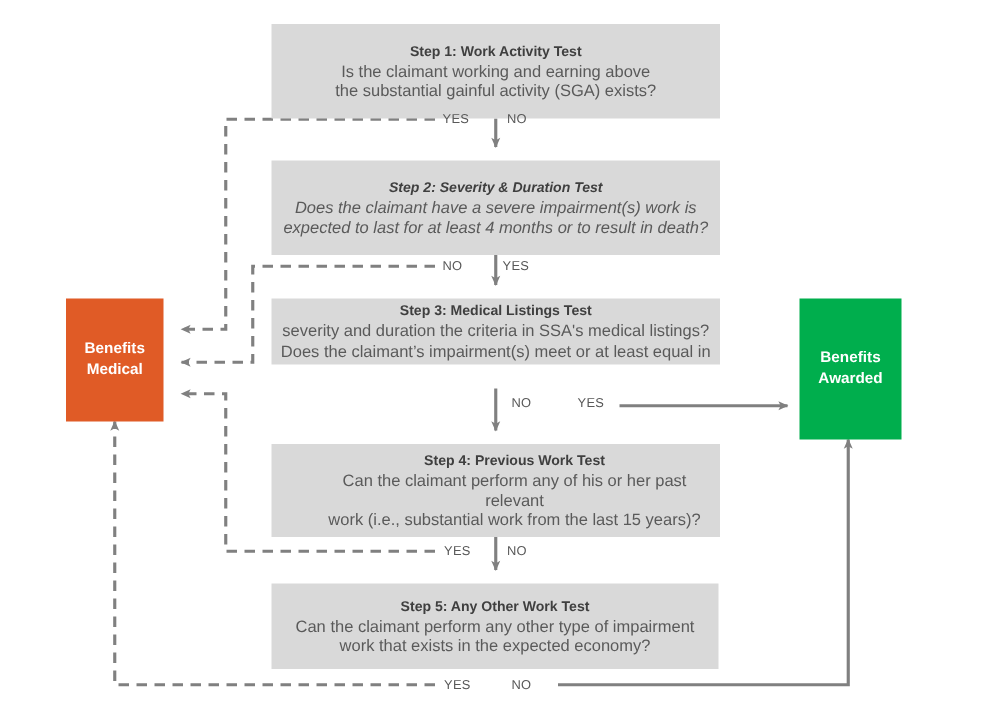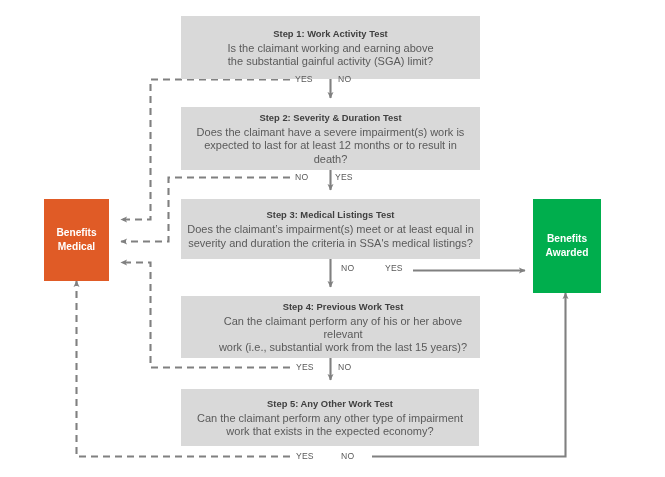--- a/index.html
+++ b/index.html
@@ -94,44 +94,44 @@
       <path d="M290,367.5 L150.5,367.5 L150.5,262.5 L121,262.5" stroke-dasharray="7,5" marker-end="url(#arrowDash)"></path>
 
       <path d="M290,456.5 L76.5,456.5 L76.5,281" stroke-dasharray="7,5" marker-end="url(#arrowDash)"></path>
     </g>
   </svg>
 
   <div class="step-box" style="left:181px;top:16px;width:299px;height:63px;">
     <div class="step-title">Step 1: Work Activity Test</div>
     <div class="step-body">
       <span>Is the claimant working and earning above</span>
-      <span>the substantial gainful activity (SGA) limit?</span>
+      <span>the substantial gainful activity (SGA) exists?</span>
     </div>
   </div>
 
-  <div class="step-box" style="left:181px;top:107px;width:299px;height:63px;">
+  <div class="step-box" style="left:181px;top:107px;width:299px;height:63px;font-style:italic;">
     <div class="step-title">Step 2: Severity &amp; Duration Test</div>
     <div class="step-body">
       <span>Does the claimant have a severe impairment(s) work is</span>
-      <span>expected to last for at least 12 months or to result in death?</span>
+      <span>expected to last for at least 4 months or to result in death?</span>
     </div>
   </div>
 
-  <div class="step-box" style="left:181px;top:199px;width:299px;height:60px;">
+  <div class="step-box" style="left:181px;top:199px;width:299px;height:44px;">
     <div class="step-title">Step 3: Medical Listings Test</div>
     <div class="step-body">
+      <span>severity and duration the criteria in SSA's medical listings?</span>
       <span>Does the claimant’s impairment(s) meet or at least equal in</span>
-      <span>severity and duration the criteria in SSA's medical listings?</span>
     </div>
   </div>
 
   <div class="step-box" style="left:181px;top:296px;width:299px;height:62px;padding-left:31px;">
     <div class="step-title">Step 4:  Previous Work Test</div>
     <div class="step-body">
-      <span>Can the claimant perform any of his or her above relevant</span>
+      <span>Can the claimant perform any of his or her past relevant</span>
       <span>work (i.e., substantial work from the last 15 years)?</span>
     </div>
   </div>
 
   <div class="step-box" style="left:181px;top:389px;width:298px;height:57px;">
     <div class="step-title">Step 5: Any Other Work Test</div>
     <div class="step-body">
       <span>Can the claimant perform any other type of impairment</span>
       <span>work that exists in the expected economy?</span>
     </div>

